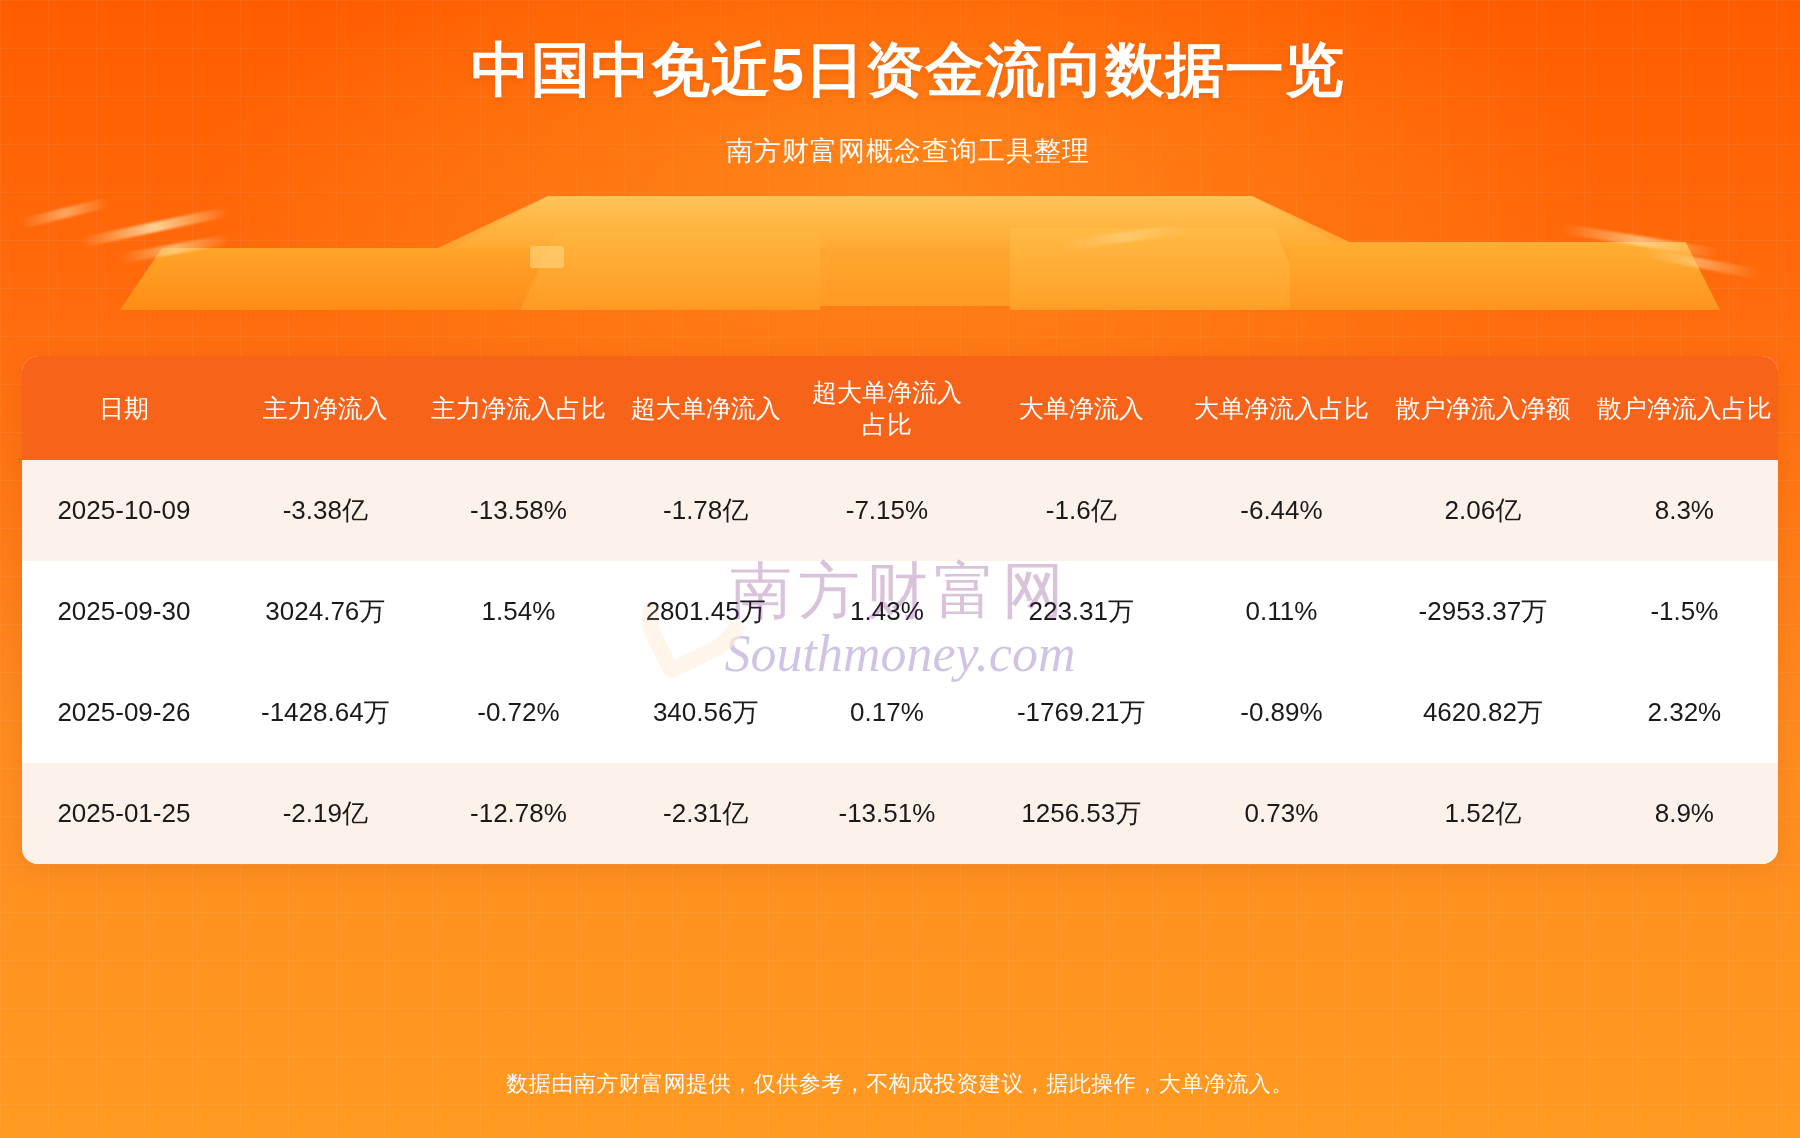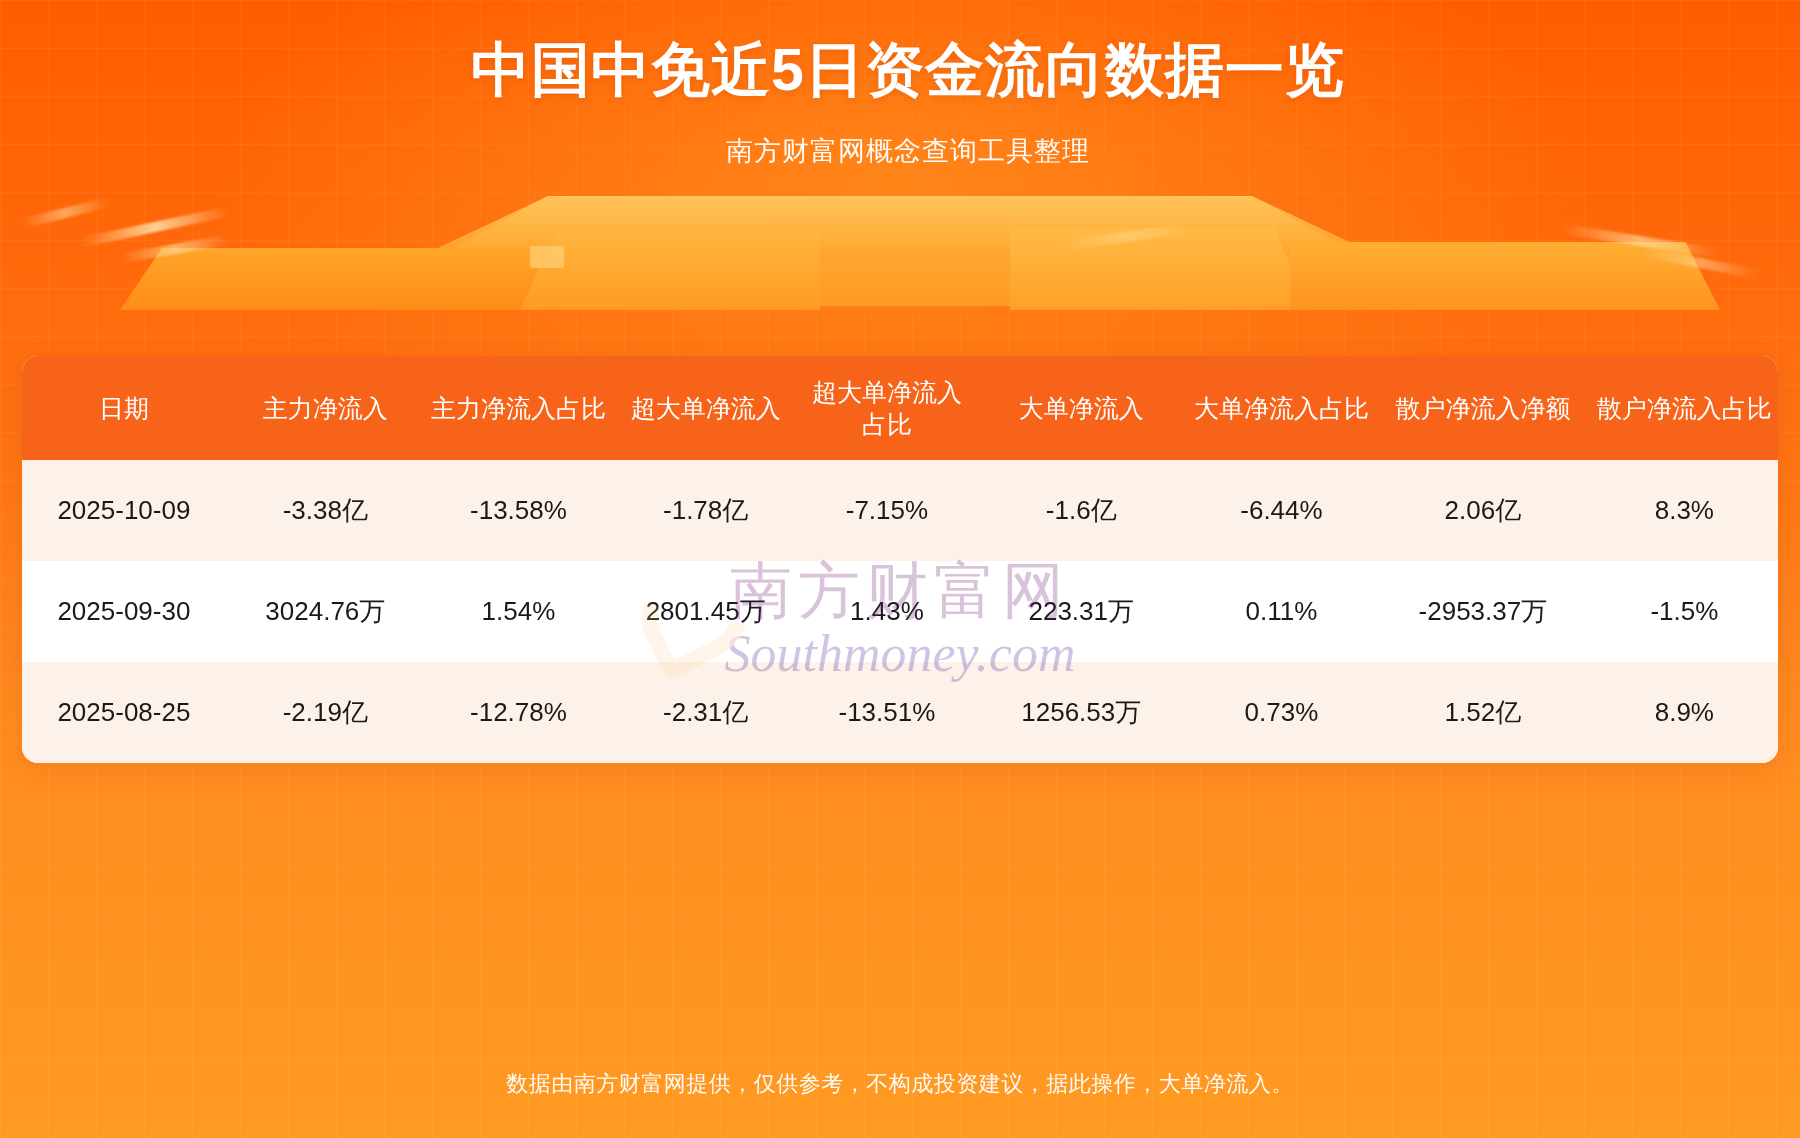--- a/index.html
+++ b/index.html
@@ -266,22 +266,33 @@
         <td>2025-09-30</td>
         <td>3024.76万</td>
         <td>1.54%</td>
         <td>2801.45万</td>
         <td>1.43%</td>
         <td>223.31万</td>
         <td>0.11%</td>
         <td>-2953.37万</td>
         <td>-1.5%</td>
       </tr>
+      <tr class="even">
+        <td>2025-09-26</td>
+        <td>-1428.64万</td>
+        <td>-0.72%</td>
+        <td>340.56万</td>
+        <td>0.17%</td>
+        <td>-1769.21万</td>
+        <td>-0.89%</td>
+        <td>4620.82万</td>
+        <td>2.32%</td>
+      </tr>
       <tr class="odd">
-        <td>2025-08-25</td>
+        <td>2025-01-25</td>
         <td>-2.19亿</td>
         <td>-12.78%</td>
         <td>-2.31亿</td>
         <td>-13.51%</td>
         <td>1256.53万</td>
         <td>0.73%</td>
         <td>1.52亿</td>
         <td>8.9%</td>
       </tr>
     </tbody>

